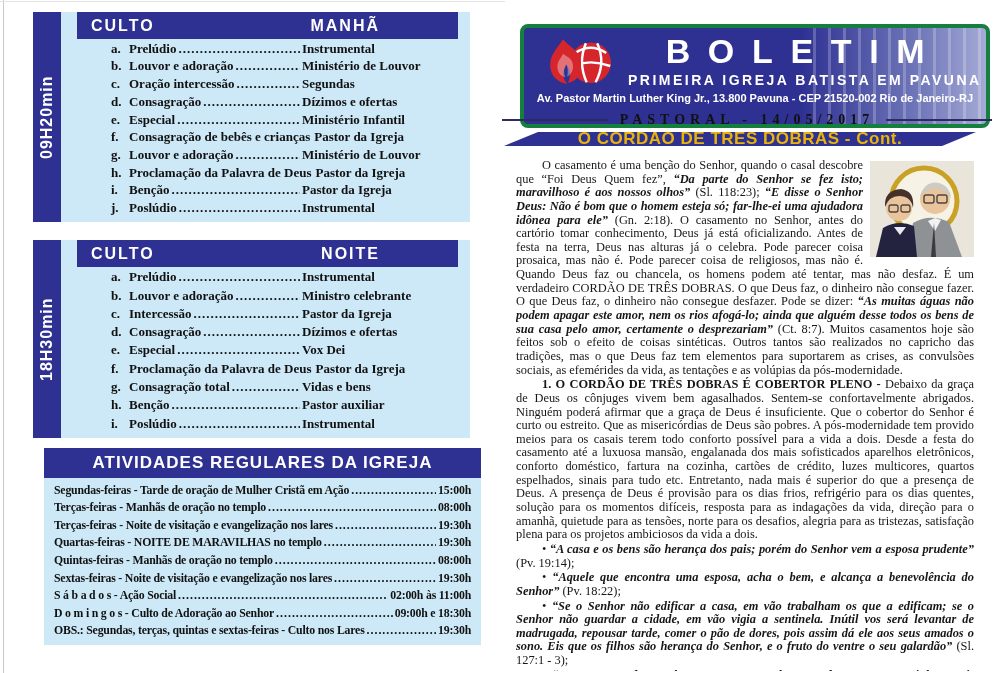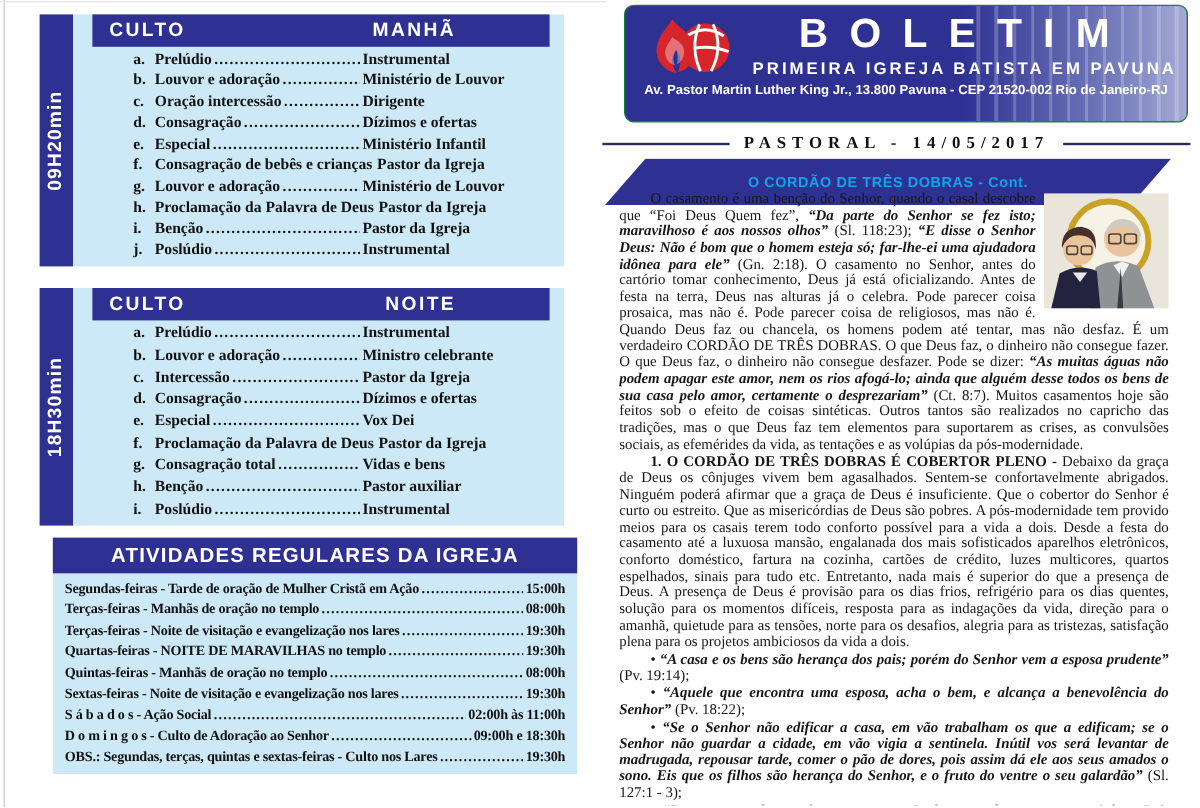--- a/index.html
+++ b/index.html
@@ -38,44 +38,44 @@
   .act-body{position:absolute;top:30px;left:0;right:0;bottom:0;background:var(--lblue);}
   .act-rows{position:absolute;top:2px;bottom:4px;left:10px;right:10px;
      display:flex;flex-direction:column;justify-content:space-evenly;}
   .act-row{display:flex;align-items:baseline;font-weight:bold;font-size:11.8px;letter-spacing:-0.2px;color:#111;}
   .act-label{white-space:nowrap;flex-shrink:0;}
   .act-dots{flex:1;overflow:hidden;white-space:nowrap;letter-spacing:1px;margin:0 2px;min-width:0;}
   .act-time{white-space:nowrap;flex-shrink:0;}
 
   
   .right-page{position:absolute;left:500px;top:0;width:500px;height:673px;}
-  .masthead{position:absolute;left:20px;right:10px;top:4px;height:96px;background:var(--navy);
-     border-radius:8px;border:1px solid #15803d;overflow:hidden;}
+  .masthead{position:absolute;left:20px;right:10px;top:24px;height:96px;background:var(--navy);
+     border-radius:8px;border:4px solid #15803d;overflow:hidden;}
   .building-overlay{position:absolute;right:0;top:0;bottom:0;width:40%;
      background:
        repeating-linear-gradient(90deg, rgba(255,255,255,0) 0 12px, rgba(255,255,255,0.22) 12px 15px),
        linear-gradient(90deg, rgba(120,130,200,0) 0%, rgba(180,190,225,0.55) 70%, rgba(205,212,235,0.75) 100%);}
   .logo-wrap{position:absolute;left:16px;top:8px;width:82px;height:60px;}
   .mast-title{position:absolute;left:104px;right:6px;top:4px;text-align:center;color:#fff;
      font-family:"Liberation Sans",sans-serif;font-weight:bold;font-size:34px;letter-spacing:0.52em;white-space:nowrap;}
   .mast-subtitle{position:absolute;left:104px;right:6px;top:44px;text-align:center;color:#fff;
      font-family:"Liberation Sans",sans-serif;font-weight:bold;font-size:14px;letter-spacing:2.5px;white-space:nowrap;}
   .mast-addr1{position:absolute;left:6px;right:6px;top:64px;text-align:center;color:#fff;
      font-family:"Liberation Sans",sans-serif;font-weight:bold;font-size:11px;white-space:nowrap;}
   .mast-addr2{position:absolute;left:6px;right:6px;top:78px;text-align:center;color:#fff;
      font-family:"Liberation Sans",sans-serif;font-weight:bold;font-size:11px;white-space:nowrap;margin-top:39px;}
 
   .pastoral{position:absolute;left:2px;right:8px;top:111px;height:18px;display:flex;align-items:center;}
   .pastoral .rule{flex:1;height:2px;background:#2b2b60;}
   .pastoral .label{margin:0 12px;font-weight:bold;font-size:14px;letter-spacing:5px;color:#111;white-space:nowrap;}
 
-  .article-title{position:absolute;left:4px;right:24px;top:132px;height:39px;background:var(--navy);
+  .article-title{position:absolute;left:4px;right:24px;top:132px;height:14px;background:var(--navy);
      clip-path:polygon(34px 0, 100% 0, calc(100% - 34px) 100%, 0 100%);
-     display:flex;align-items:center;justify-content:center;color:#0ea5e9;
-     font-family:"Liberation Sans",sans-serif;font-weight:bold;font-size:12px;letter-spacing:0.5px;}
+     display:flex;align-items:center;justify-content:center;color:#eab308;
+     font-family:"Liberation Sans",sans-serif;font-weight:bold;font-size:17px;letter-spacing:0.5px;}
 
   .article-body{position:absolute;left:16px;right:26px;top:159px;bottom:2px;overflow:hidden;
      font-size:12.4px;line-height:1.1;text-align:justify;color:#161616;}
   .article-body p{margin:0 0 1px 0;text-indent:26px;}
   .seg-n{font-style:normal;font-weight:normal;}
   .seg-b{font-weight:bold;}
   .seg-bi{font-weight:bold;font-style:italic;}
   .photo{float:right;width:104px;height:96px;margin:2px 0 2px 7px;}
 
   :root{--navy:#2e3192;--lblue:#cde9f7;}
@@ -108,21 +108,21 @@
             <div class="s-row">
               <span class="s-letter">b.</span>
               <span class="s-item">Louvor e adoração</span>
               <span class="s-dots">................................................................................................................................................................</span>
               <span class="s-who">Ministério de Louvor</span>
             </div>
             <div class="s-row">
               <span class="s-letter">c.</span>
               <span class="s-item">Oração intercessão</span>
               <span class="s-dots">................................................................................................................................................................</span>
-              <span class="s-who">Dirigente</span>
+              <span class="s-who">Segundas</span>
             </div>
             <div class="s-row">
               <span class="s-letter">d.</span>
               <span class="s-item">Consagração</span>
               <span class="s-dots">................................................................................................................................................................</span>
               <span class="s-who">Dízimos e ofertas</span>
             </div>
             <div class="s-row">
               <span class="s-letter">e.</span>
               <span class="s-item">Especial</span>

